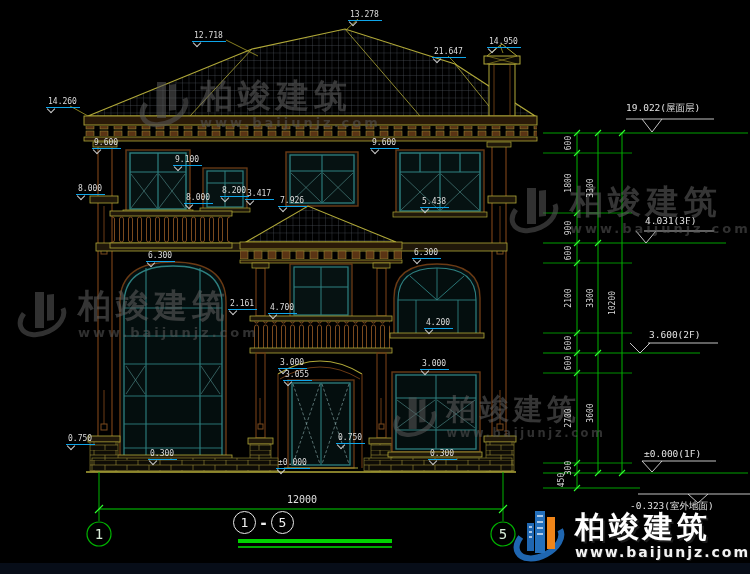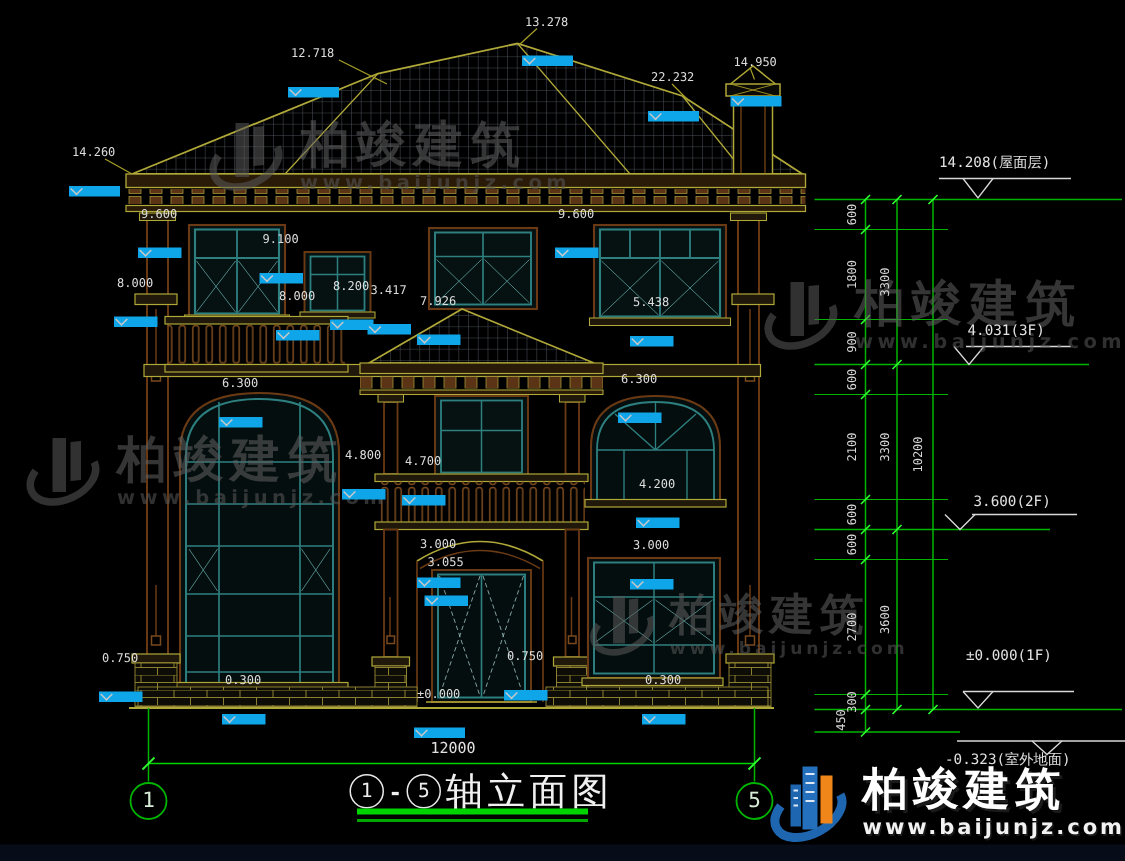--- a/index.html
+++ b/index.html
@@ -1,21 +1,21 @@
 <!DOCTYPE html>
 <html><head>
 <meta charset="utf-8">
 <style>
   html,body{margin:0;padding:0;background:#000;}
   .canvas{position:relative;width:750px;height:574px;background:#000;overflow:hidden;
           font-family:"DejaVu Sans",sans-serif;}
   .layer{position:absolute;left:0;top:0;}
   
   .dim{position:absolute;color:#dcdcdc;font:8px/9px "DejaVu Sans Mono",monospace;
-       border-bottom:7px solid #0ea5e9;padding:0 3px 18px 2px;white-space:nowrap;}
+       border-bottom:1px solid #0ea5e9;padding:0 3px 1px 2px;white-space:nowrap;}
   .dim::after{content:"";position:absolute;left:2px;bottom:-5px;width:5px;height:5px;
        border-left:1px solid #c8c8c8;border-top:1px solid #c8c8c8;transform:rotate(-135deg);}
   
   .vdim{position:absolute;color:#d8d8d8;font:8px "DejaVu Sans Mono",monospace;white-space:nowrap;
        transform:translate(-50%,-50%) rotate(-90deg);}
   
   .lvl{position:absolute;color:#e2e2e2;font:9.5px "DejaVu Sans Mono",monospace;white-space:nowrap;}
   
   .wm{position:absolute;display:flex;align-items:center;gap:10px;opacity:.55;pointer-events:none;}
   .wm-txt{color:#6e6e6e;}
@@ -290,35 +290,35 @@
       <rect x="31" y="12" width="7" height="26" fill="#5a5a5a" transform="skewY(-6)"></rect>
     </svg>
     <div class="wm-txt">
         <div class="wm-name">柏竣建筑</div>
       <div class="wm-url">www.baijunjz.com</div>
       </div>
   </div>
 
   <span class="dim" style="left:192px;top:31px">12.718</span>
   <span class="dim" style="left:348px;top:10px">13.278</span>
-  <span class="dim" style="left:432px;top:47px">22.232</span>
+  <span class="dim" style="left:432px;top:47px">21.647</span>
   <span class="dim" style="left:487px;top:37px">14.950</span>
   <span class="dim" style="left:46px;top:97px">14.260</span>
   <span class="dim" style="left:92px;top:138px">9.600</span>
   <span class="dim" style="left:173px;top:155px">9.100</span>
   <span class="dim" style="left:76px;top:184px">8.000</span>
   <span class="dim" style="left:184px;top:193px">8.000</span>
   <span class="dim" style="left:220px;top:186px">8.200</span>
   <span class="dim" style="left:245px;top:189px">3.417</span>
   <span class="dim" style="left:278px;top:196px">7.926</span>
   <span class="dim" style="left:370px;top:138px">9.600</span>
   <span class="dim" style="left:420px;top:197px">5.438</span>
   <span class="dim" style="left:146px;top:251px">6.300</span>
   <span class="dim" style="left:412px;top:248px">6.300</span>
-  <span class="dim" style="left:228px;top:299px">4.800</span>
+  <span class="dim" style="left:228px;top:299px">2.161</span>
   <span class="dim" style="left:268px;top:303px">4.700</span>
   <span class="dim" style="left:424px;top:318px">4.200</span>
   <span class="dim" style="left:278px;top:358px">3.000</span>
   <span class="dim" style="left:283px;top:370px">3.055</span>
   <span class="dim" style="left:420px;top:359px">3.000</span>
   <span class="dim" style="left:276px;top:458px">±0.000</span>
   <span class="dim" style="left:66px;top:434px">0.750</span>
   <span class="dim" style="left:148px;top:449px">0.300</span>
   <span class="dim" style="left:336px;top:433px">0.750</span>
   <span class="dim" style="left:428px;top:449px">0.300</span>
@@ -331,35 +331,34 @@
   <span class="vdim" style="left:568px;top:343px">600</span>
   <span class="vdim" style="left:568px;top:363px">600</span>
   <span class="vdim" style="left:568px;top:418px">2700</span>
   <span class="vdim" style="left:568px;top:468px">300</span>
   <span class="vdim" style="left:561px;top:480px">450</span>
   <span class="vdim" style="left:590px;top:188px">3300</span>
   <span class="vdim" style="left:590px;top:298px">3300</span>
   <span class="vdim" style="left:590px;top:413px">3600</span>
   <span class="vdim" style="left:612px;top:303px">10200</span>
 
-  <span class="lvl" style="left:626px;top:102px">14.208(屋面层)</span>
+  <span class="lvl" style="left:626px;top:102px">19.022(屋面层)</span>
   <span class="lvl" style="left:645px;top:215px">4.031(3F)</span>
   <span class="lvl" style="left:649px;top:329px">3.600(2F)</span>
-  <span class="lvl" style="left:644px;top:432px">±0.000(1F)</span>
+  <span class="lvl" style="left:644px;top:448px">±0.000(1F)</span>
   <span class="lvl" style="left:630px;top:500px">-0.323(室外地面)</span>
 
   <span class="odim">12000</span>
   <span class="axnum" style="left:90px;top:526px">1</span>
   <span class="axnum" style="left:494px;top:526px">5</span>
 
   <div class="title-row">
     <span class="tcirc">1</span>
     <span class="tdash">-</span>
     <span class="tcirc">5</span>
-    <span class="tname">轴立面图</span>
   </div>
   <div class="uline1"></div>
   <div class="uline2"></div>
 
   <div class="logo">
     <svg width="54" height="64">
       <ellipse cx="26" cy="38" rx="24" ry="15" fill="none" stroke="#1f66b0" stroke-width="6" stroke-dasharray="78 48" transform="rotate(-28 26 38)"></ellipse>
       <rect x="14" y="20" width="7" height="28" fill="#1f66b0"></rect>
       <rect x="22" y="8" width="10" height="42" fill="#2470bc"></rect>
       <rect x="34" y="14" width="8" height="32" fill="#f08519"></rect>

